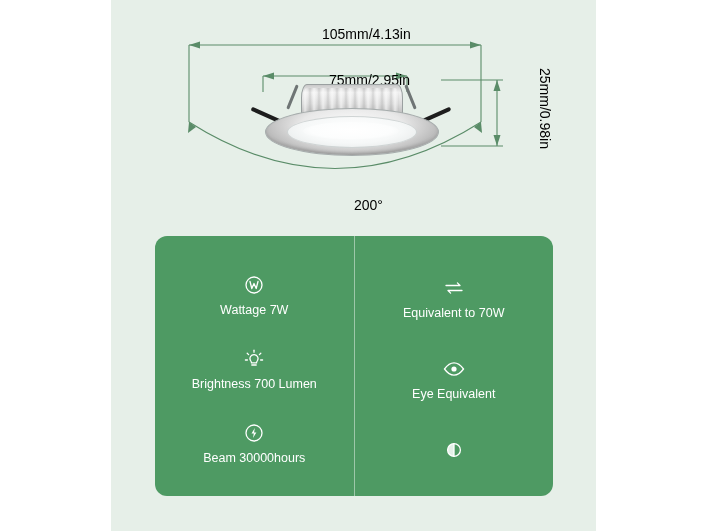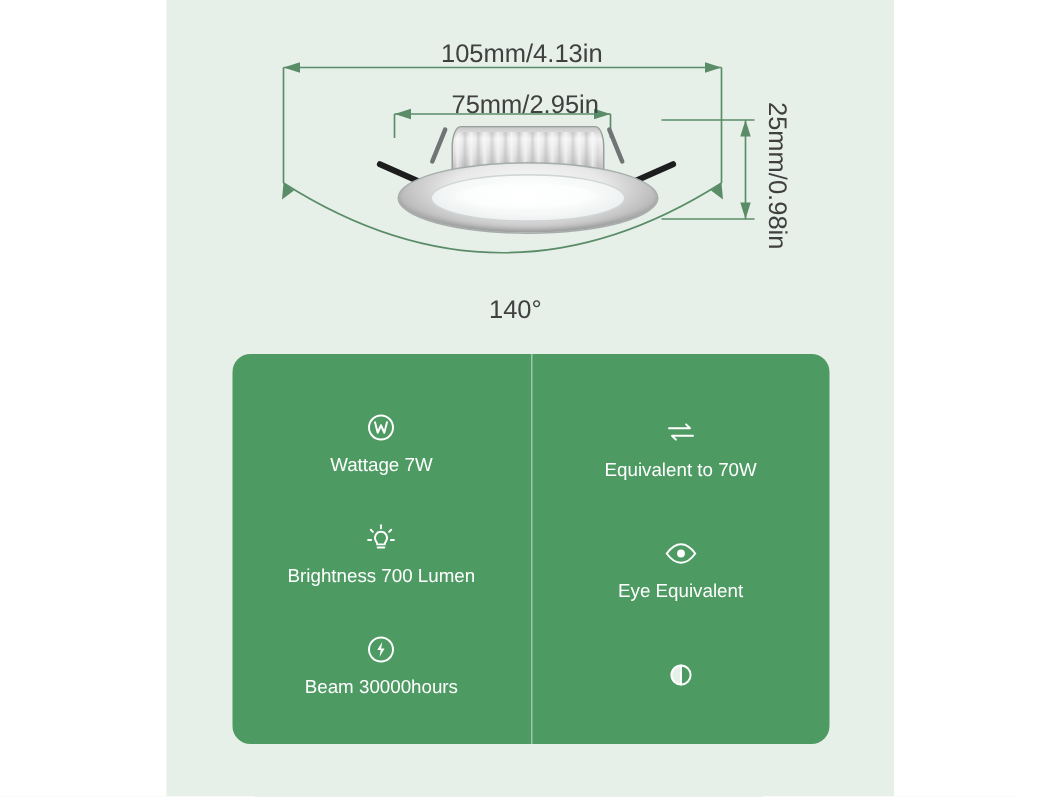--- a/index.html
+++ b/index.html
@@ -28,26 +28,27 @@
   
   #diagram {
     position: absolute;
     left: 0px;
     top: 0px;
     width: 485px;
     height: 228px;
   }
   .dim-label {
     position: absolute;
-    color: #404040;
-    font-size: 17px;
+    color: #000000;
+    font-size: 14px;
     white-space: nowrap;
+    margin-left: 28px;
   }
   #label-105 { left: 183px; top: 26px; }
-  #label-75  { left: 190px; top: 60px; }
+  #label-75  { left: 190px; top: 72px; }
   #label-120 { left: 215px; top: 197px; }
   #label-25 {
     left: 398px; top: 68px;
     writing-mode: vertical-rl;
     text-orientation: mixed;
     line-height: 1.05;
     text-align: center;
   }
 
   
@@ -192,21 +193,21 @@
         <polygon points="386,146 382.5,135 389.5,135" fill="#5a8c68"></polygon>
 
         <path d="M 78 122 Q 224 215 370 122" stroke="#5a8c68" stroke-width="1.1" fill="none"></path>
         <polygon points="78,122 77,133 85,127" fill="#5a8c68"></polygon>
         <polygon points="370,122 371,133 363,127" fill="#5a8c68"></polygon>
       </svg>
 
       <div class="dim-label" id="label-105">105mm/4.13in</div>
       <div class="dim-label" id="label-75">75mm/2.95in</div>
       <div class="dim-label" id="label-25">25mm/0.98in</div>
-      <div class="dim-label" id="label-120">140°</div>
+      <div class="dim-label" id="label-120">200°</div>
 
       <div id="lamp">
         <div class="spring-arm left"></div>
         <div class="spring-arm right"></div>
         <div class="spring left"></div>
         <div class="spring right"></div>
         <div class="lamp-body"></div>
         <div class="lamp-body-lines"></div>
         <div class="lamp-rim"></div>
         <div class="lamp-inner"></div>

